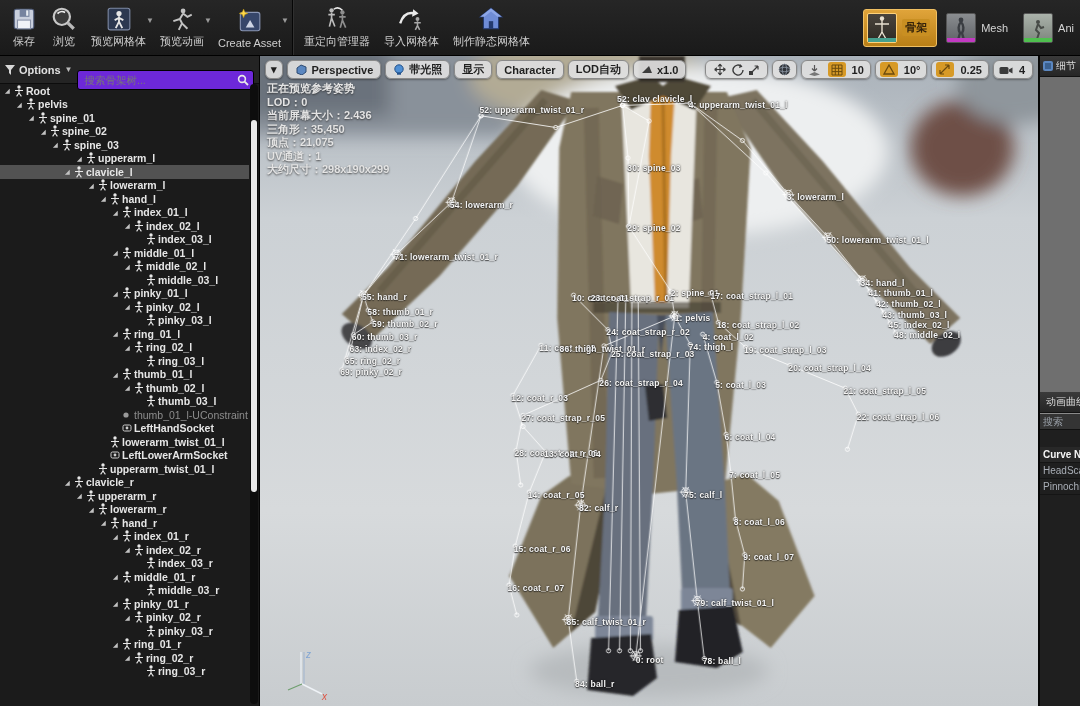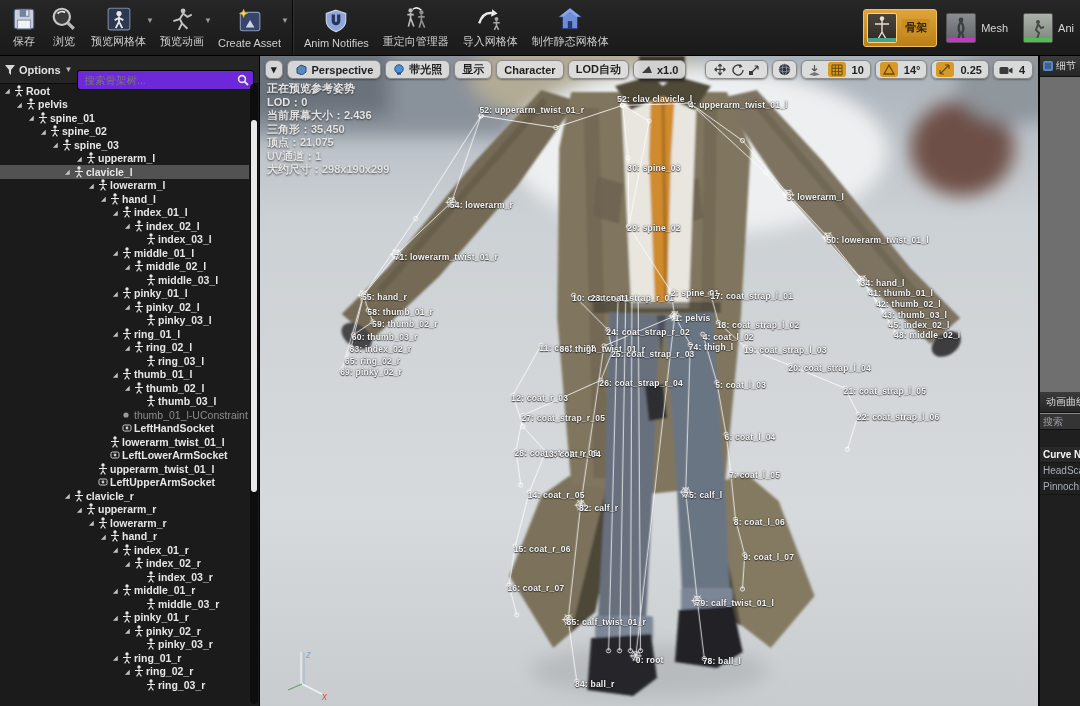--- a/index.html
+++ b/index.html
@@ -130,29 +130,20 @@
             </svg>
         </span>
         <span class="tb-caret">▼</span>
         <span class="lbl">Create Asset</span>
       </div>
     </div>
     <div class="tb-group g2">
       <div class="tb-btn">
         <span class="ic">
           <svg width="26" height="26" viewBox="0 0 24 24">
-              <path d="M12 2l9 3v7c0 5-4 8-9 10-5-2-9-5-9-10V5z" fill="#8ea6d8" stroke="#cfd9ec"></path>
-              <path d="M8 6v6a4 4 0 0 0 8 0V6h-3v6a1 1 0 0 1-2 0V6z" fill="#27355c"></path>
-            </svg>
-        </span>
-        <span class="lbl">Anim Notifies</span>
-      </div>
-      <div class="tb-btn">
-        <span class="ic">
-          <svg width="26" height="26" viewBox="0 0 24 24">
               <circle cx="7" cy="4" r="2" fill="#bdbdbd"></circle>
               <path d="M7 6v5l-2 8M7 11l3 8M4 8h6" stroke="#bdbdbd" stroke-width="1.5" fill="none"></path>
               <circle cx="17" cy="6" r="2" fill="#8e8e8e"></circle>
               <path d="M17 8v5l-2 7M17 13l3 7M14 10h6" stroke="#8e8e8e" stroke-width="1.5" fill="none"></path>
               <path d="M9 3q4-3 8 1" stroke="#e8e8e8" fill="none" stroke-width="1.4"></path>
             </svg>
         </span>
         <span class="lbl">重定向管理器</span>
       </div>
       <div class="tb-btn">
@@ -511,30 +502,20 @@
         </div>
         <div class="trow" style="padding-left: 89px;">
           <span class="caret"></span>
           <span class="ticon">
             <svg width="10" height="12" viewBox="0 0 10 12">
               <circle cx="5" cy="2" r="1.7" fill="#e8e8e8"></circle>
               <path d="M5 4v4M1 5.5h8M5 8l-2.4 3.4M5 8l2.4 3.4" stroke="#e8e8e8" stroke-width="1.1" fill="none"></path>
             </svg>
           </span>
           <span>upperarm_twist_01_l</span>
-        </div>
-        <div class="trow" style="padding-left: 89px;">
-          <span class="caret"></span>
-          <span class="ticon">
-            <svg width="10" height="10" viewBox="0 0 10 10">
-              <rect x="1" y="2" width="8" height="6" rx="1.5" fill="none" stroke="#cfcfcf"></rect>
-              <circle cx="5" cy="5" r="1.4" fill="#cfcfcf"></circle>
-            </svg>
-          </span>
-          <span>LeftUpperArmSocket</span>
         </div>
         <div class="trow" style="padding-left: 65px;">
           <span class="caret">◢</span>
           <span class="ticon">
             <svg width="10" height="12" viewBox="0 0 10 12">
               <circle cx="5" cy="2" r="1.7" fill="#e8e8e8"></circle>
               <path d="M5 4v4M1 5.5h8M5 8l-2.4 3.4M5 8l2.4 3.4" stroke="#e8e8e8" stroke-width="1.1" fill="none"></path>
             </svg>
           </span>
           <span>clavicle_r</span>
@@ -1009,21 +990,21 @@
             </svg>
         </span>
         <span class="segval">10</span>
       </div>
       <div class="pill" style="padding:0 4px;">
         <span class="segicon active">
           <svg width="12" height="11">
               <path d="M6 1L11 10H1z" fill="none" stroke="#6b4a0e" stroke-width="1.3"></path>
             </svg>
         </span>
-        <span class="segval">14°</span>
+        <span class="segval">10°</span>
       </div>
       <div class="pill" style="padding:0 4px;">
         <span class="segicon active">
           <svg width="12" height="11">
               <path d="M1 10L10 1M10 1H6M10 1v4M1 10h4M1 10V6" stroke="#6b4a0e" stroke-width="1.2" fill="none"></path>
             </svg>
         </span>
         <span class="segval">0.25</span>
       </div>
       <div class="pill" style="padding:0 5px;">

